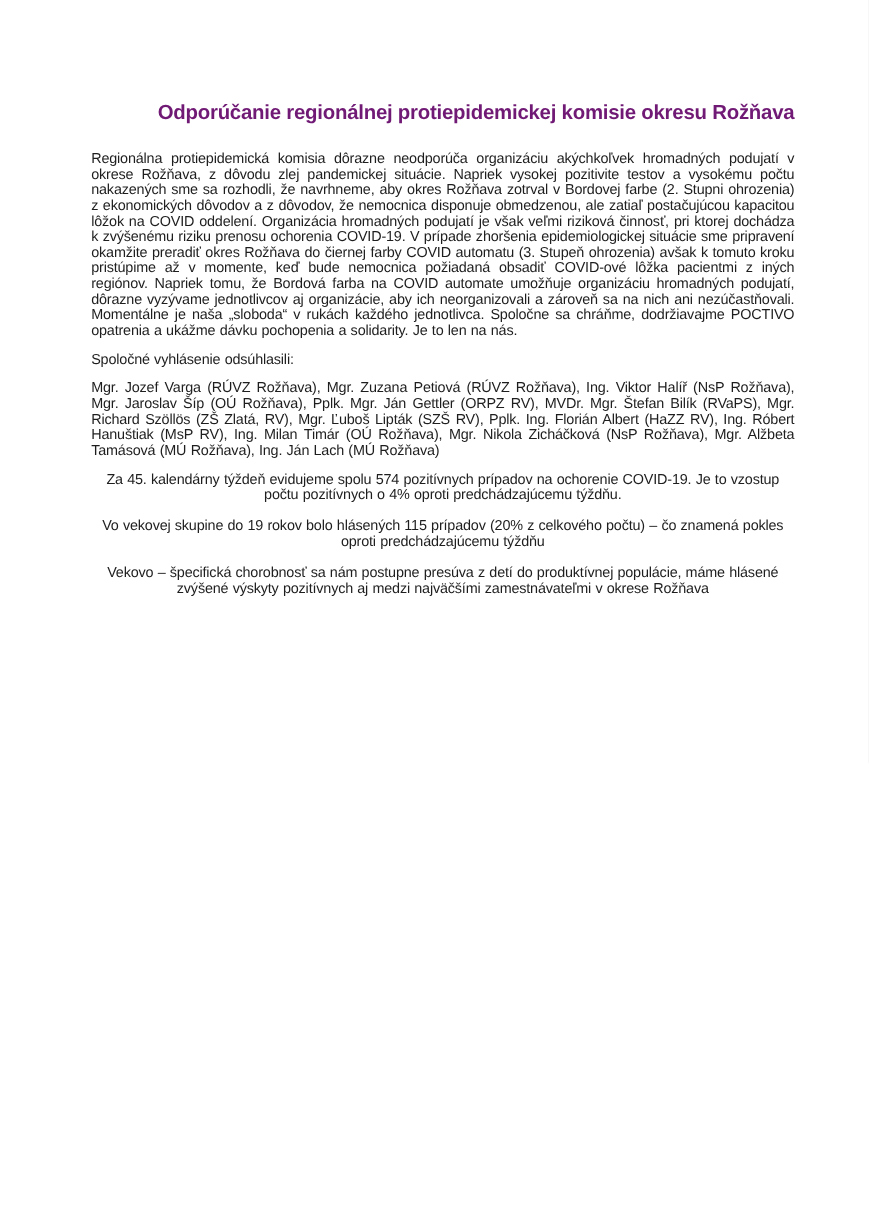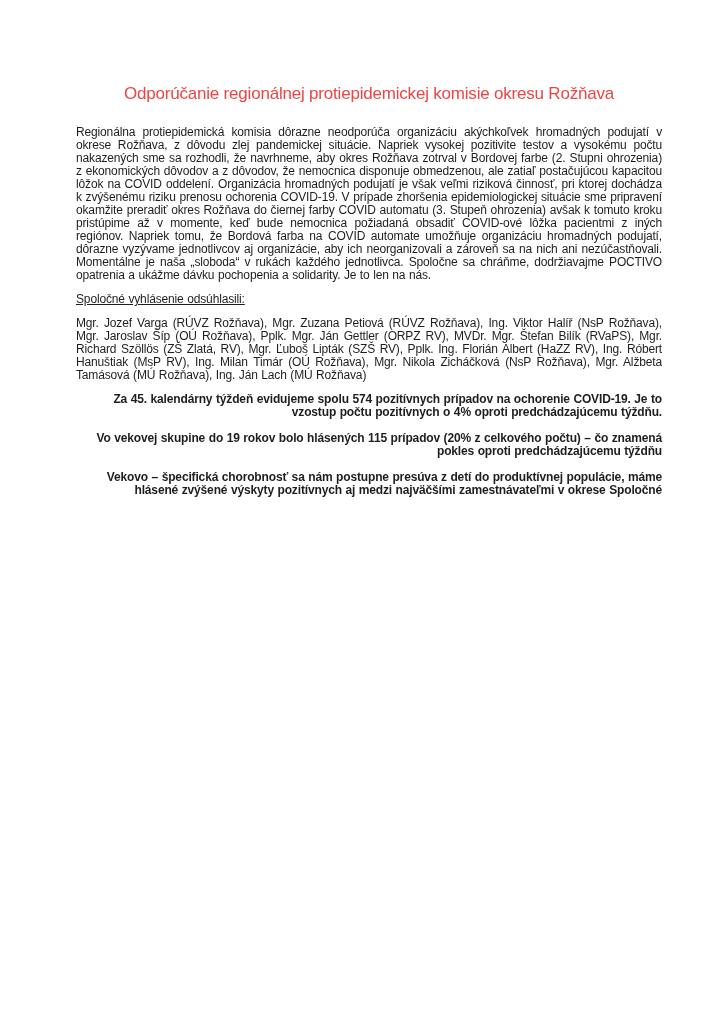--- a/index.html
+++ b/index.html
@@ -19,47 +19,45 @@
   }
   .content {
     position: absolute;
     top: 82px;
     left: 76px;
     right: 62px;
   }
   .doc-title {
     font-size: 17px;
     line-height: 24px;
-    font-weight: normal;
-    color: #ef4444;
-    text-align: center;
+    font-weight: bold;
+    color: #701a75;
+    text-align: right;
     margin: 0 0 20px 0;
     letter-spacing: -0.2px;
   }
   p.body {
     font-size: 12px;
     line-height: 13px;
     margin: 0 0 11px 0;
     letter-spacing: -0.15px;
     word-spacing: 0.4px;
   }
   p.justify {
     text-align: justify;
     text-justify: inter-word;
   }
   p.heading-line {
     margin: 6px 0 11px 0;
-    text-decoration: underline;
   }
   p.signatories {
   }
   p.stat {
     margin-bottom: 13px;
-    text-align: right;
-    font-weight: bold;
+    text-align: center;
   }
 </style>
 </head>
 <body>
 
 <div class="page">
   <main class="content">
 
     <h1 class="doc-title">Odporúčanie regionálnej protiepidemickej komisie okresu Rožňava</h1>
 
@@ -67,18 +65,18 @@
 
     <p class="body heading-line">Spoločné vyhlásenie odsúhlasili:</p>
 
     <p class="body justify signatories">Mgr. Jozef Varga (RÚVZ Rožňava), Mgr. Zuzana Petiová (RÚVZ Rožňava), Ing. Viktor Halíř (NsP Rožňava), Mgr. Jaroslav Šíp (OÚ Rožňava), Pplk. Mgr. Ján Gettler (ORPZ RV), MVDr. Mgr. Štefan Bilík (RVaPS), Mgr. Richard Szöllös (ZŠ Zlatá, RV), Mgr. Ľuboš Lipták (SZŠ RV), Pplk. Ing. Florián Albert (HaZZ RV), Ing. Róbert Hanuštiak (MsP RV), Ing. Milan Timár (OÚ Rožňava), Mgr. Nikola Zicháčková (NsP Rožňava), Mgr. Alžbeta Tamásová (MÚ Rožňava), Ing. Ján Lach (MÚ Rožňava)</p>
 
     <p class="body stat">Za 45. kalendárny týždeň evidujeme spolu 574 pozitívnych prípadov na ochorenie COVID-19. Je to vzostup počtu pozitívnych o 4% oproti predchádzajúcemu týždňu.</p>
 
     <p class="body stat">Vo vekovej skupine do 19 rokov bolo hlásených 115 prípadov (20% z celkového počtu) – čo znamená pokles oproti predchádzajúcemu týždňu</p>
 
 
-    <p class="body stat">Vekovo – špecifická chorobnosť sa nám postupne presúva z detí do produktívnej populácie, máme hlásené zvýšené výskyty pozitívnych aj medzi najväčšími zamestnávateľmi v okrese Spoločné</p>
+    <p class="body stat">Vekovo – špecifická chorobnosť sa nám postupne presúva z detí do produktívnej populácie, máme hlásené zvýšené výskyty pozitívnych aj medzi najväčšími zamestnávateľmi v okrese Rožňava</p>
 
 
 
   </main>
 </div>
 
 </body></html>

